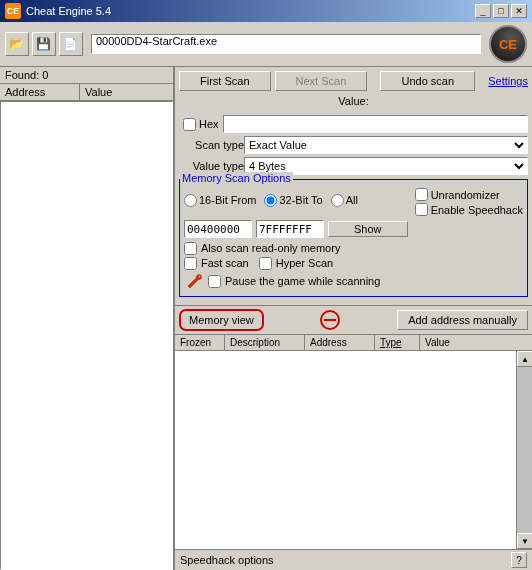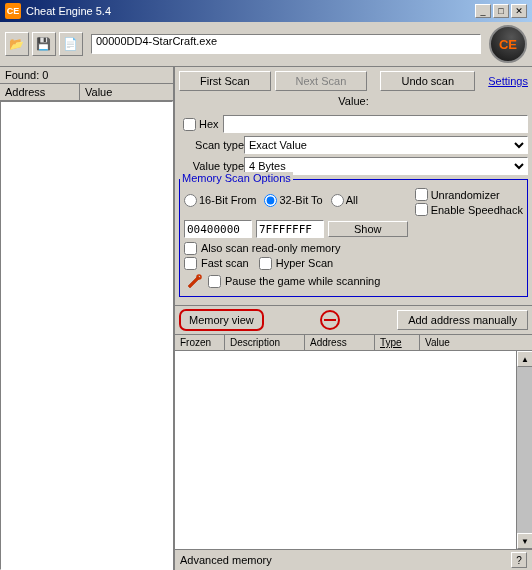--- a/index.html
+++ b/index.html
@@ -545,18 +545,18 @@
           <div style="flex:1;"></div>
           <div class="scrollbar">
             <div class="scroll-btn">▲</div>
             <div class="scroll-thumb"></div>
             <div class="scroll-btn">▼</div>
           </div>
         </div>
       </div>
 
       <div class="status-bar">
-        <span class="status-text" style="color:#000000;cursor:pointer;">Advanced memory</span>
+        <span class="status-text" style="color:#000000;cursor:pointer;">Speedhack options</span>
         <button class="question-btn">?</button>
       </div>
     </div>
   </div>
 </div>
 
 </body></html>

